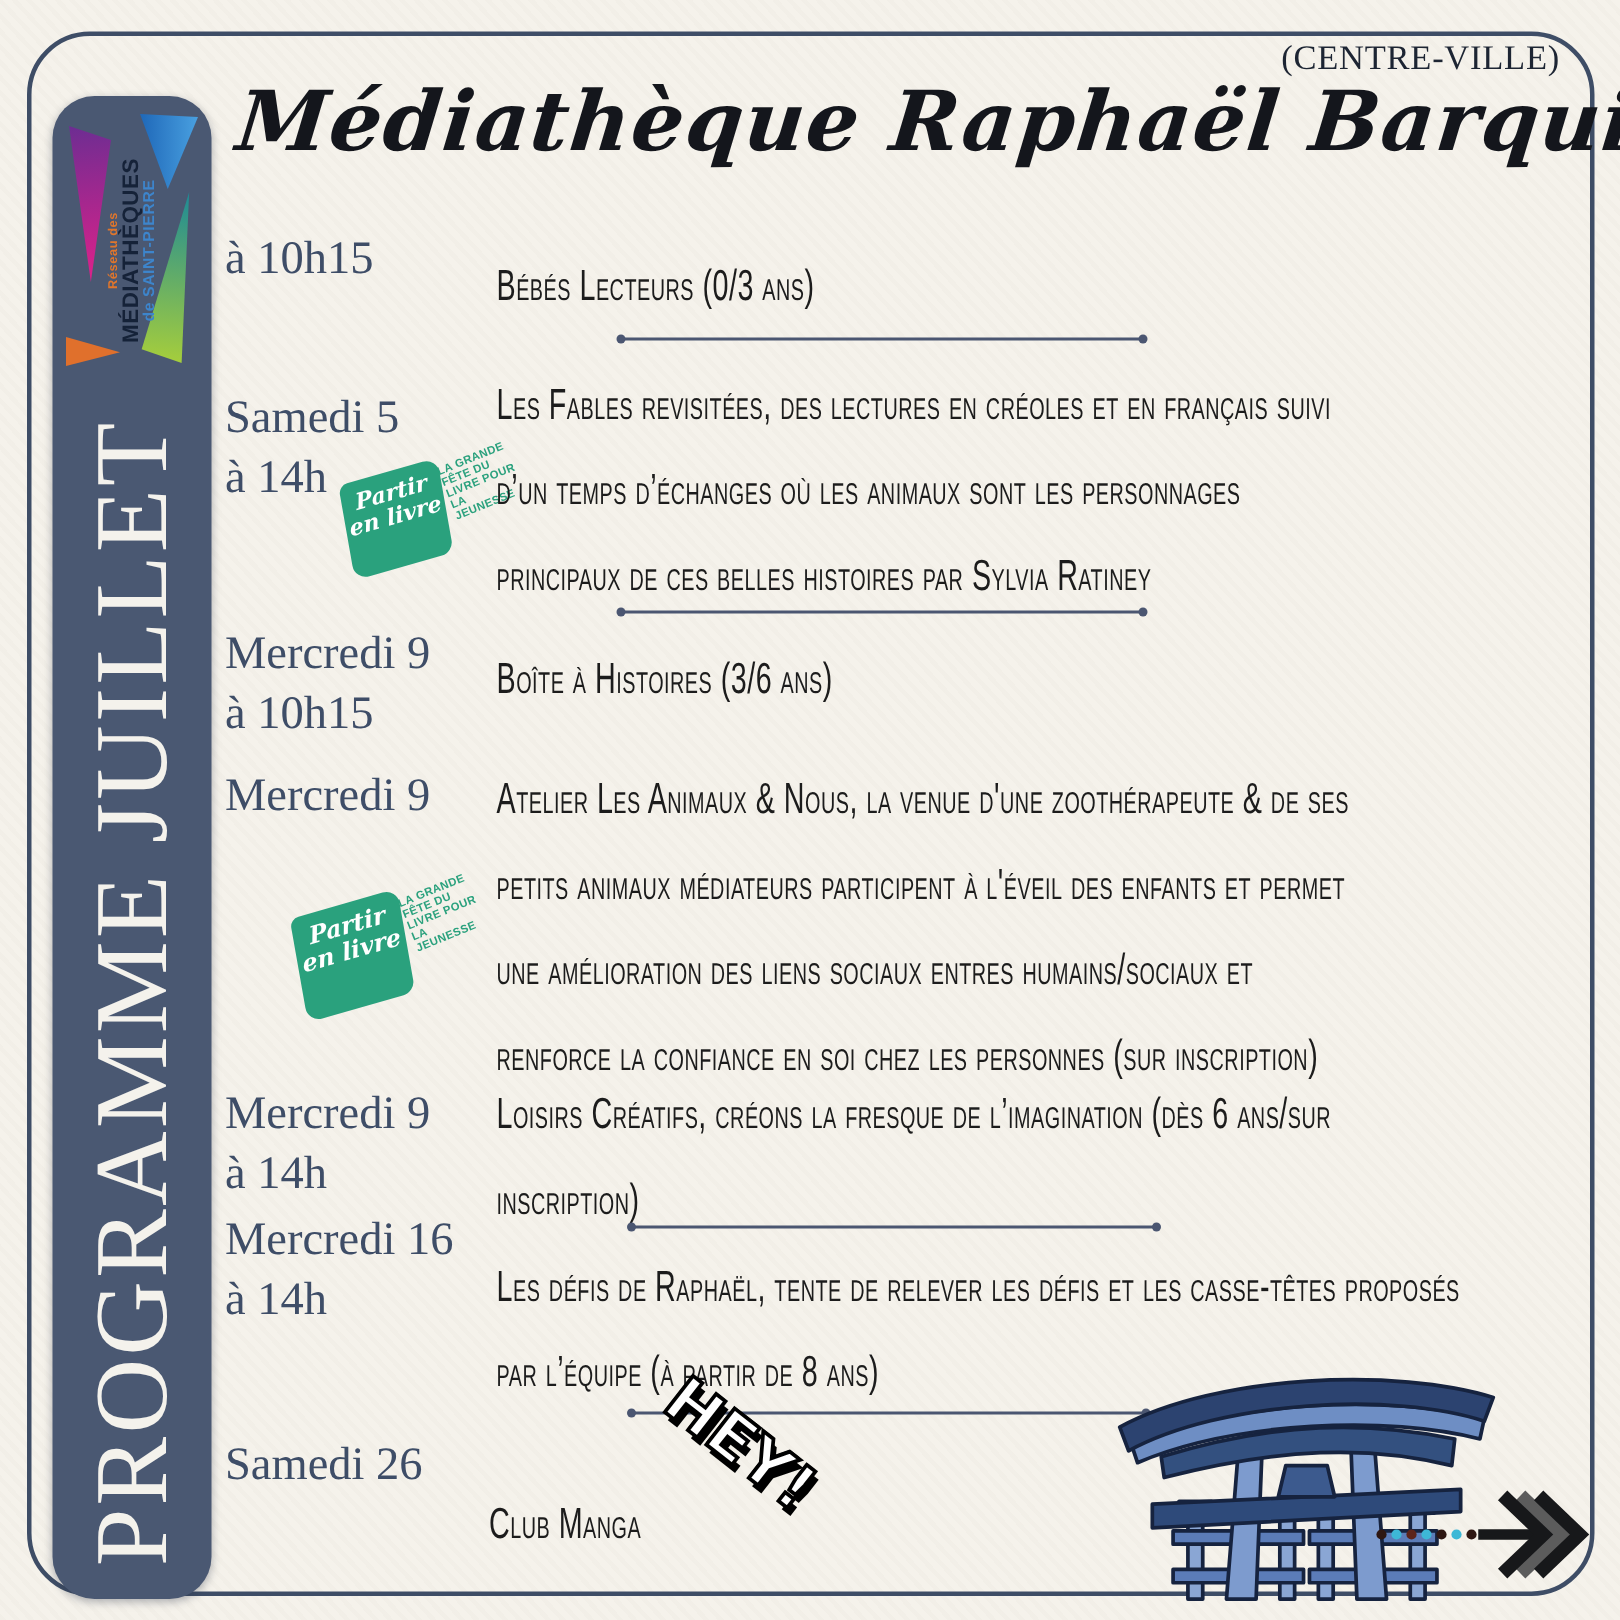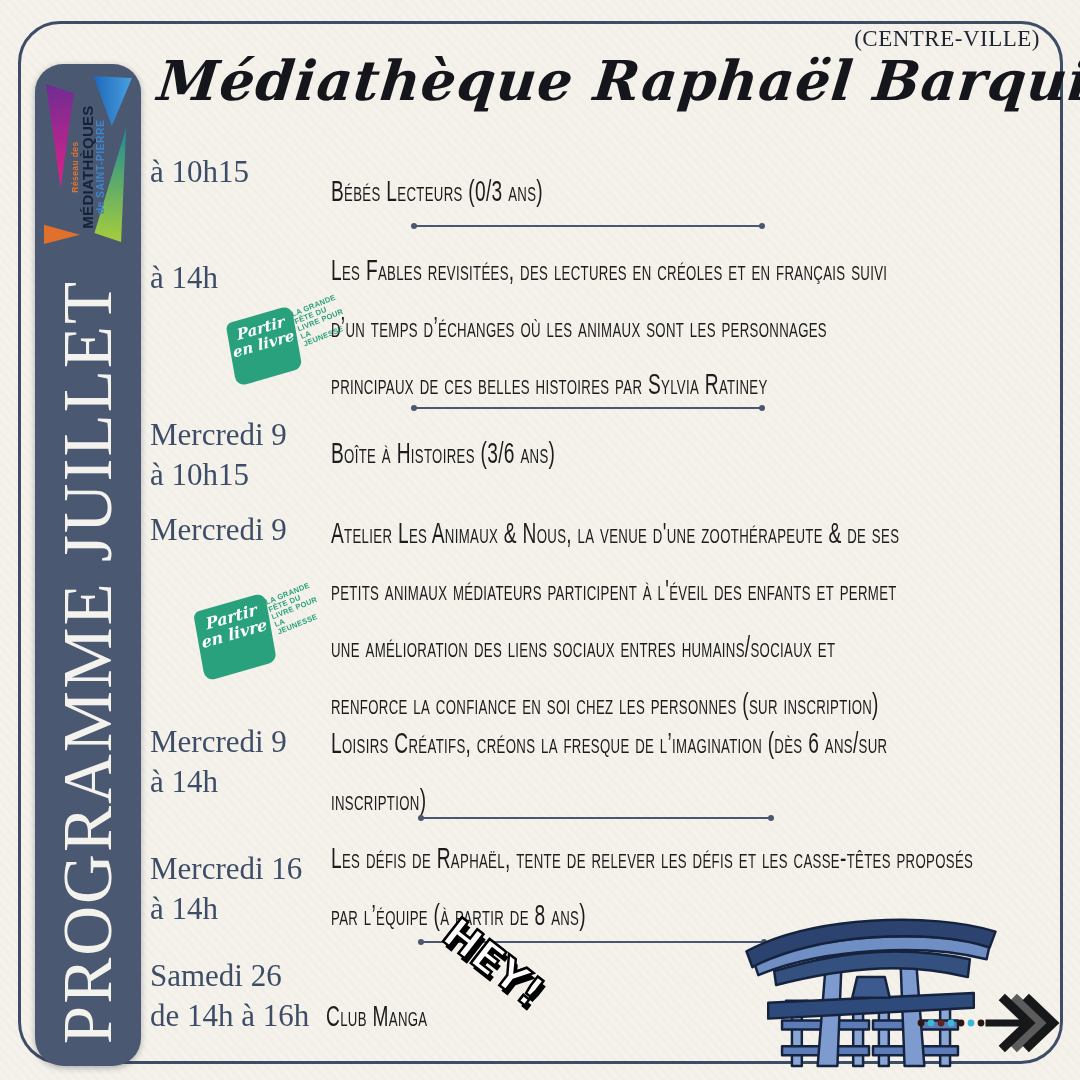--- a/index.html
+++ b/index.html
@@ -131,20 +131,21 @@
 
   <div class="date-block" style="top:152px">
     <div>à 10h15</div>
   </div>
   <div class="event-block" style="top:163px">
     <div class="event-line">Bébés Lecteurs (0/3 ans)</div>
   </div>
   <div class="divider" style="left:413px;top:225px;width:350px"></div>
 
   <div class="date-block" style="top:258px">
+    <div>Samedi 5</div>
     <div>à 14h</div>
   </div>
   <div class="pel" style="left:230px;top:300px;width:120px;height:100px">
     <div class="book">Partir en livre</div>
     <div class="tagline">LA GRANDE FÊTE DU LIVRE POUR LA JEUNESSE</div>
   </div>
   <div class="event-block" style="top:242px">
     <div class="event-line">Les Fables revisitées, des lectures en créoles et en français suivi</div>
     <div class="event-line">d’un temps d’échanges où les animaux sont les personnages</div>
     <div class="event-line">principaux de ces belles histoires par Sylvia Ratiney</div>
@@ -176,33 +177,32 @@
   <div class="date-block" style="top:722px">
     <div>Mercredi 9</div>
     <div>à 14h</div>
   </div>
   <div class="event-block" style="top:715px">
     <div class="event-line">Loisirs Créatifs, créons la fresque de l’imagination (dès 6 ans/sur</div>
     <div class="event-line">inscription)</div>
   </div>
   <div class="divider" style="left:420px;top:817px;width:352px"></div>
 
-  <div class="date-block" style="top:849px">
+  <div class="date-block" style="top:806px">
     <div>Mercredi 16</div>
     <div>à 14h</div>
   </div>
   <div class="event-block" style="top:830px">
     <div class="event-line">Les défis de Raphaël, tente de relever les défis et les casse-têtes proposés</div>
     <div class="event-line">par l’équipe (à partir de 8 ans)</div>
   </div>
   <div class="divider" style="left:420px;top:941px;width:345px"></div>
 
   <div class="date-block" style="top:956px;width:200px">
     <div>Samedi 26</div>
-    <div>de 14h à 16h</div>
   </div>
   <div class="event-block" style="top:988px;left:326px">
     <div class="event-line">Club Manga</div>
   </div>
 
   <div class="hey">HEY!</div>
 
   <svg class="art" style="left:742px;top:902px" width="258" height="168" viewBox="0 0 260 170">
     <g stroke="#16233f" stroke-width="2.5" stroke-linejoin="round">
 

